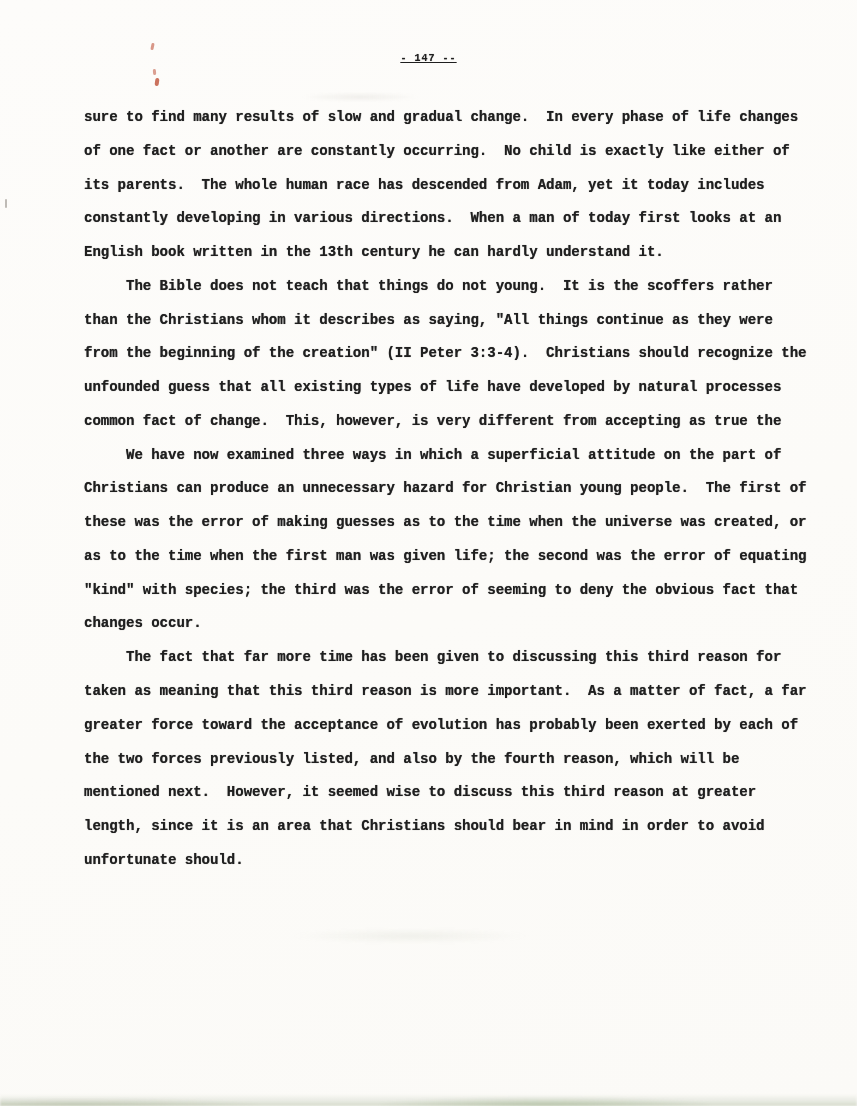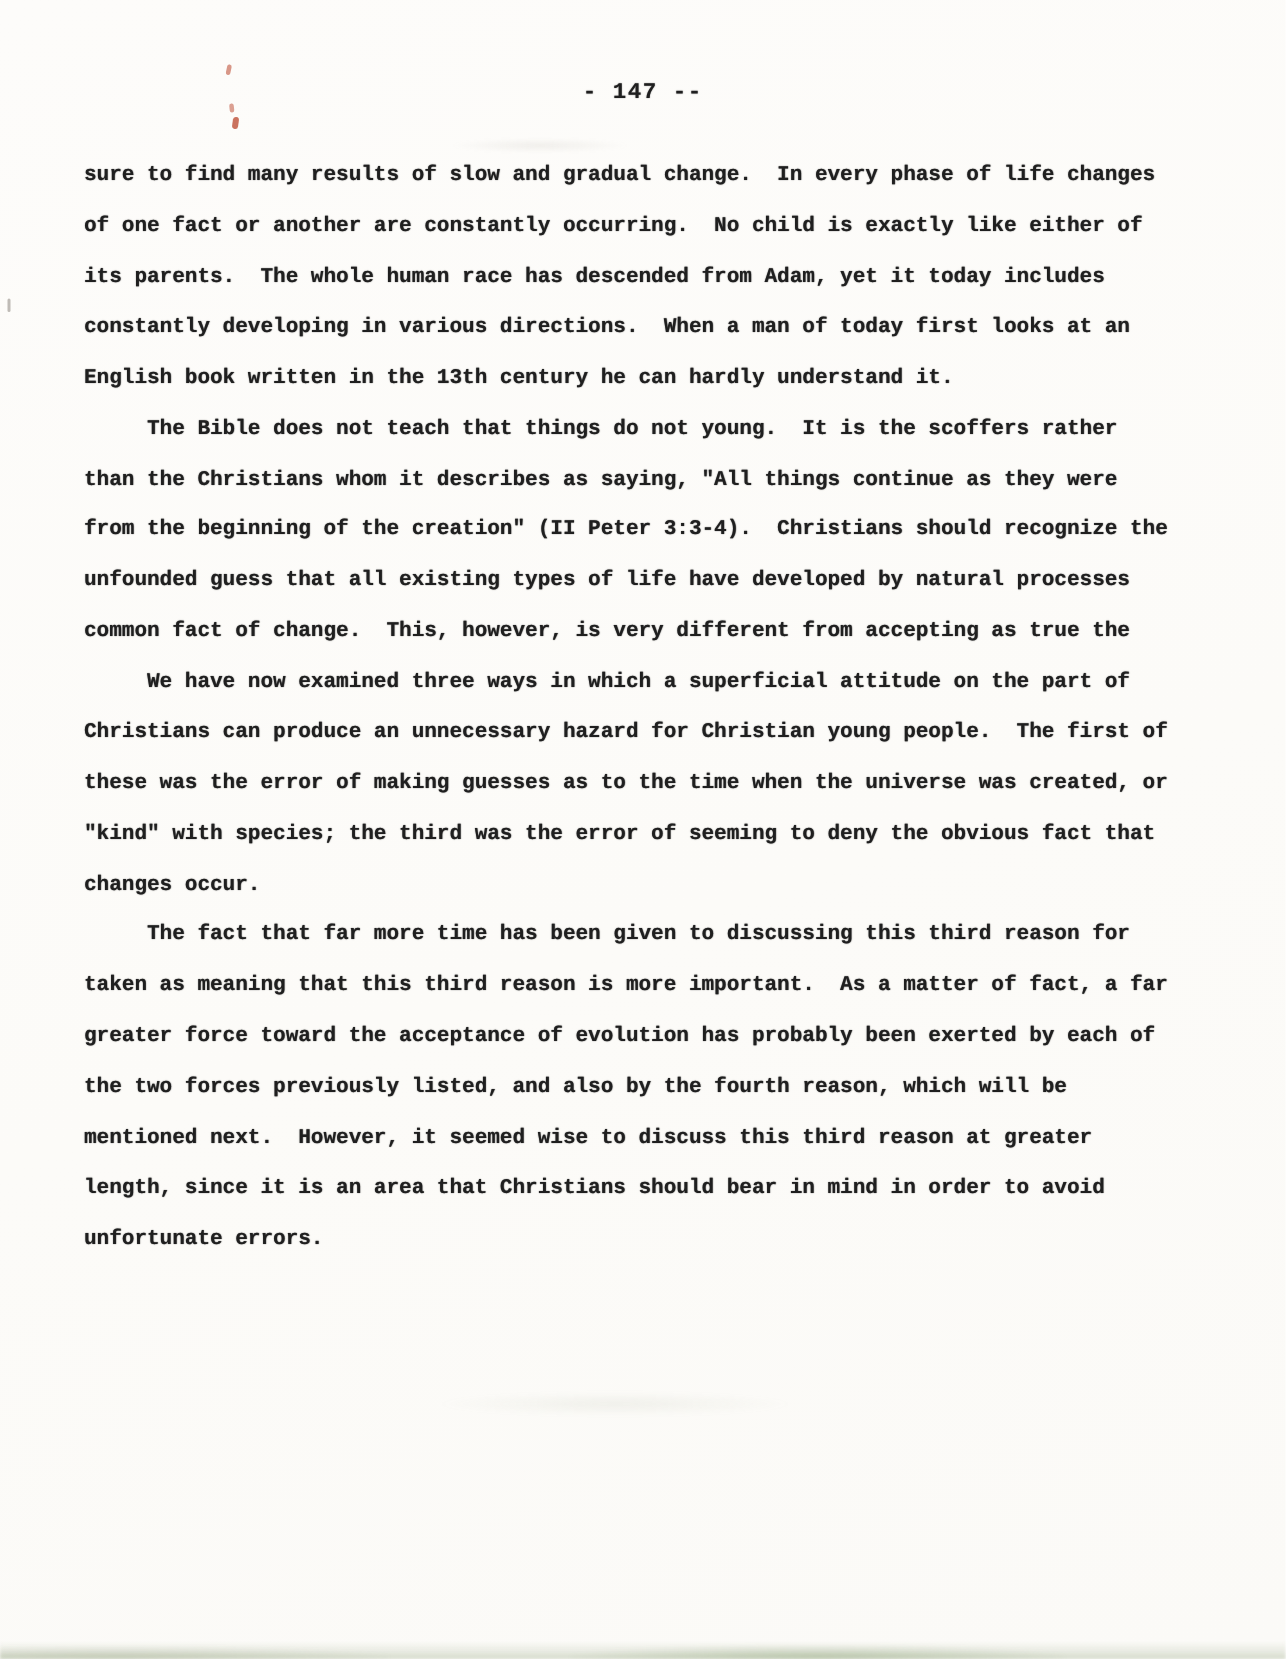--- a/index.html
+++ b/index.html
@@ -18,30 +18,31 @@
     background: linear-gradient(160deg, #fdfcfa 0%, #fcfbf8 55%, #fbfaf7 100%);
     font-family: "Liberation Mono", "DejaVu Sans Mono", monospace;
     color: var(--ink, #1f1f1f);
   }
   .page-number {
     position: absolute;
     top: 53px;
     left: 0;
     right: 0;
     text-align: center;
-    font-size: 15px;
+    font-size: 10px;
     font-weight: bold;
     letter-spacing: 1px;
     color: var(--ink, #1f1f1f);
     text-shadow: 0 0 0.8px rgba(25,25,25,0.65);
+    text-decoration: underline;
   }
   .document-body {
     position: absolute;
     top: 101px;
-    left: 56px;
+    left: 84px;
     width: 760px;
   }
   .paragraph { margin: 0; padding: 0; }
   .line {
     white-space: pre;
     font-size: 14px;
     font-weight: bold;
     line-height: 33.77px;
     height: 33.77px;
     letter-spacing: 0px;
@@ -122,31 +123,32 @@
         <div class="line">     The Bible does not teach that things do not young.  It is the scoffers rather</div>
         <div class="line">than the Christians whom it describes as saying, "All things continue as they were</div>
         <div class="line">from the beginning of the creation" (II Peter 3:3-4).  Christians should recognize the</div>
         <div class="line">unfounded guess that all existing types of life have developed by natural processes</div>
         <div class="line">common fact of change.  This, however, is very different from accepting as true the</div>
       </div>
       <div class="paragraph">
         <div class="line">     We have now examined three ways in which a superficial attitude on the part of</div>
         <div class="line">Christians can produce an unnecessary hazard for Christian young people.  The first of</div>
         <div class="line">these was the error of making guesses as to the time when the universe was created, or</div>
+        <div class="line">as to the time when the first man was given life; the second was the error of equating</div>
         <div class="line">"kind" with species; the third was the error of seeming to deny the obvious fact that</div>
         <div class="line">changes occur.</div>
       </div>
       <div class="paragraph">
         <div class="line">     The fact that far more time has been given to discussing this third reason for</div>
         <div class="line">taken as meaning that this third reason is more important.  As a matter of fact, a far</div>
         <div class="line">greater force toward the acceptance of evolution has probably been exerted by each of</div>
         <div class="line">the two forces previously listed, and also by the fourth reason, which will be</div>
         <div class="line">mentioned next.  However, it seemed wise to discuss this third reason at greater</div>
         <div class="line">length, since it is an area that Christians should bear in mind in order to avoid</div>
-        <div class="line">unfortunate errors.</div>
+        <div class="line">unfortunate should.</div>
       </div>
     </div>
 
   <div class="speck speck-1"></div>
   <div class="speck speck-2"></div>
   <div class="speck speck-3"></div>
   <div class="edge-mark"></div>
   <div class="header-smudge"></div>
   <div class="bleed-smudge"></div>
   <div class="bottom-smudge"></div>

